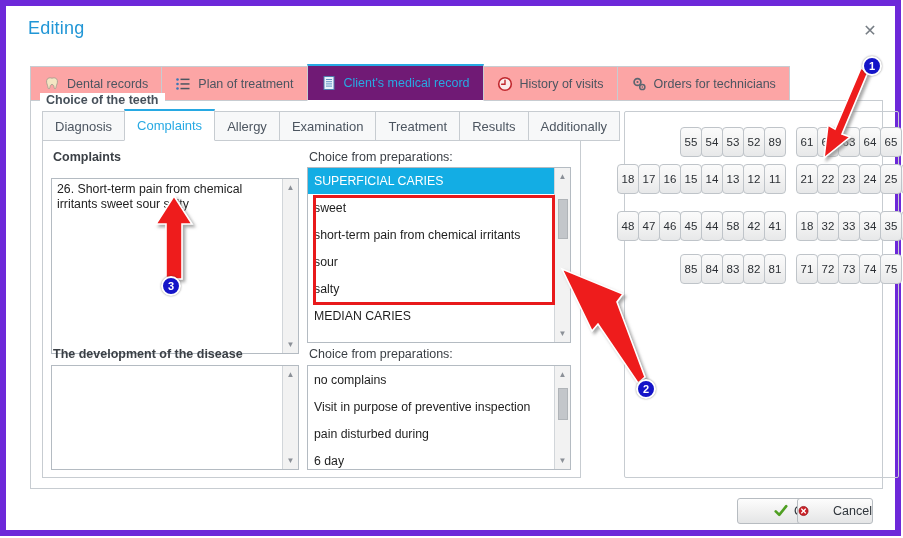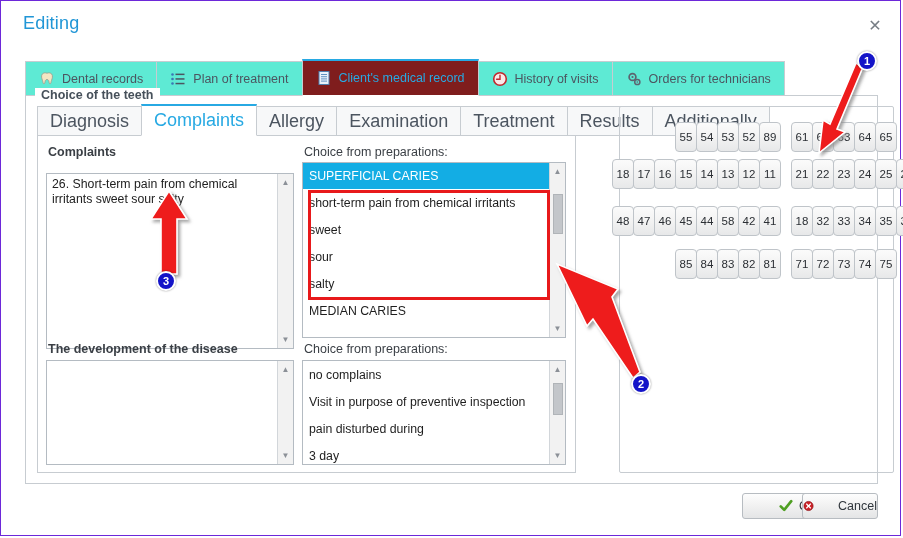--- a/index.html
+++ b/index.html
@@ -5,21 +5,21 @@
   html, body {
     margin: 0; padding: 0;
     width: 903px; height: 538px;
     background: #ffffff;
     font-family: "Liberation Sans", sans-serif;
     overflow: hidden;
   }
   #window {
     position: relative;
     width: 901px; height: 536px;
-    border: 1px solid #6d28d9;
+    border: 6px solid #6d28d9;
     background: #ffffff;
     box-sizing: border-box;
   }
   
   #titlebar {
     position: absolute; left: 0; top: 0;
     width: 100%; height: 48px;
     box-sizing: border-box;
   }
   #title-text {
@@ -37,32 +37,32 @@
   
   #outer-tabs {
     position: absolute; left: 24px; top: 58px;
     height: 37px;
     display: flex; align-items: flex-end;
   }
   .otab {
     height: 35px;
     box-sizing: border-box;
     border: 1px solid #c7ccd1;
-    background: #5eead4;
+    background: #fca5a5;
     display: flex; align-items: center;
     padding: 0 13px;
     font-size: 12.5px; color: #4c5560;
     cursor: pointer;
     margin-right: -1px;
     white-space: nowrap;
     gap: 7px;
   }
   .otab.active {
     height: 37px;
-    background: #7f1d1d;
+    background: #701a75;
     border-bottom: 1px solid #ffffff;
     border-top: 2px solid #27a9e3;
     color: #27a9e3;
     z-index: 4;
   }
   #tabs-underline {
     position: absolute; left: 24px; top: 94px;
     width: 853px; height: 1px; background: #c7ccd1;
   }
   .ticon { width: 16px; height: 16px; flex: 0 0 16px; display:block; }
@@ -80,21 +80,21 @@
   #inner-tabs {
     position: absolute; left: 11px; top: 8px;
     display: flex; align-items: flex-end; height: 32px;
   }
   .itab {
     height: 30px; box-sizing: border-box;
     border: 1px solid #c7ccd1;
     background: #f7f8f9;
     display: flex; align-items: center;
     padding: 0 12px;
-    font-size: 18px; color: #4c5560;
+    font-size: 13px; color: #4c5560;
     cursor: pointer; margin-right: -1px;
     white-space: nowrap;
   }
   .itab.active {
     height: 32px;
     background: #ffffff;
     border-top: 2px solid #27a9e3;
     border-bottom: 1px solid #ffffff;
     color: #27a9e3; z-index: 3;
   }
@@ -314,22 +314,22 @@
           <div class="sb-arrow up">▲</div>
           <div class="sb-arrow down">▼</div>
         </div>
       </div>
 
       <div class="sub-label" style="position:absolute;left:266px;top:9px;">Choice from preparations:</div>
 
       <div class="box" style="left:264px;top:26px;width:264px;height:176px;position:absolute;">
         <div style="position:absolute;left:0;top:0;right:16px;">
           <div class="lb-item sel" style="height:26px;">SUPERFICIAL CARIES</div>
+          <div class="lb-item" style="height:27px;">sweet</div>
           <div class="lb-item" style="height:27px;">short-term pain from chemical irritants</div>
-          <div class="lb-item" style="height:27px;">sweet</div>
           <div class="lb-item" style="height:27px;">sour</div>
           <div class="lb-item" style="height:27px;">salty</div>
           <div class="lb-item" style="height:27px;">MEDIAN CARIES</div>
         </div>
         <div class="sbar">
           <div class="sb-arrow up">▲</div>
           <div class="sb-thumb" style="top:31px;height:40px;"></div>
           <div class="sb-arrow down">▼</div>
         </div>
       </div>
@@ -344,21 +344,21 @@
         </div>
       </div>
 
       <div class="sub-label" style="position:absolute;left:266px;top:206px;">Choice from preparations:</div>
 
       <div class="box" style="left:264px;top:224px;width:264px;height:105px;position:absolute;">
         <div style="position:absolute;left:0;top:0;right:16px;">
           <div class="lb-item" style="height:27px;">no complains</div>
           <div class="lb-item" style="height:27px;">Visit in purpose of preventive inspection</div>
           <div class="lb-item" style="height:27px;">pain disturbed during</div>
-          <div class="lb-item" style="height:27px;">3 day</div>
+          <div class="lb-item" style="height:27px;">6 day</div>
         </div>
         <div class="sbar">
           <div class="sb-arrow up">▲</div>
           <div class="sb-thumb" style="top:22px;height:32px;"></div>
           <div class="sb-arrow down">▼</div>
         </div>
       </div>
     </div>
 
     <div id="teeth-group"></div>

